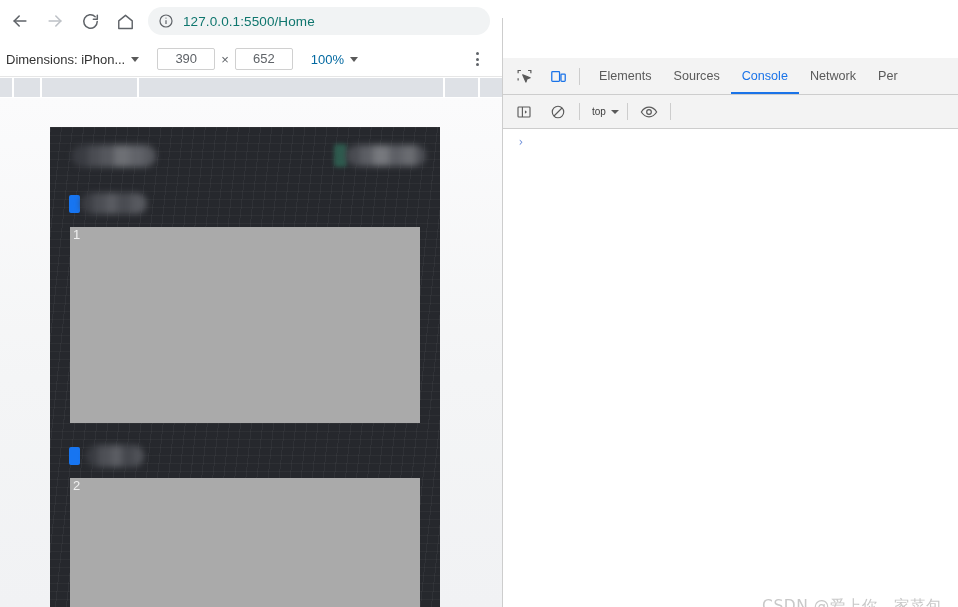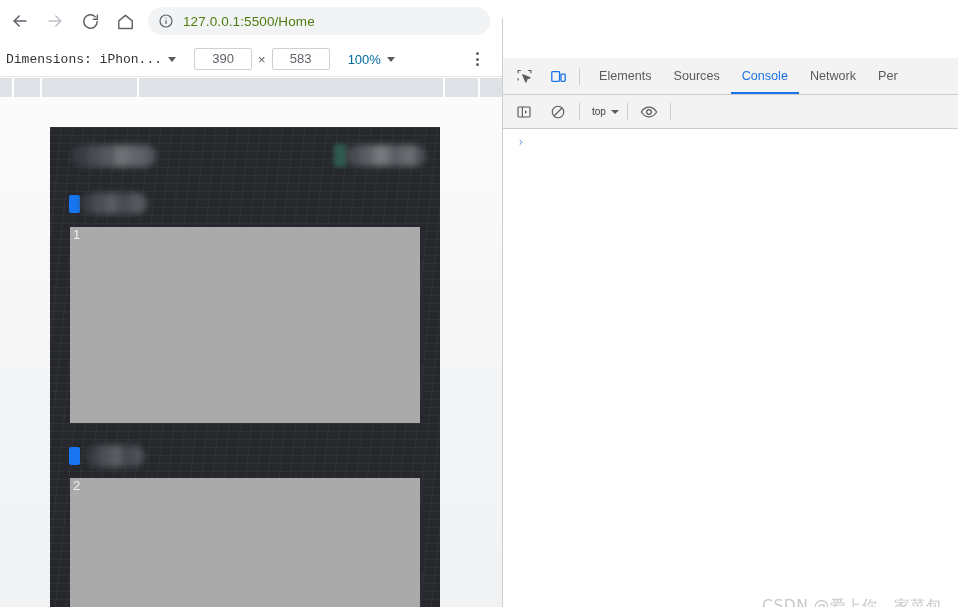--- a/index.html
+++ b/index.html
@@ -42,39 +42,38 @@
     flex: 1;
     margin-right: 12px;
     background: #f1f3f4;
     border-radius: 14px;
     display: flex; align-items: center;
     padding: 0 10px;
   }
   #info-icon { width: 16px; height: 16px; color: #5f6368; flex: 0 0 auto; margin-right: 9px; }
   #url-text {
     font-size: 13.5px;
-    color: #4d7c0f;
+    color: #0f766e;
     letter-spacing: .1px;
     white-space: nowrap;
   }
 
   
   #device-toolbar {
     position: absolute; left: 0; top: 42px;
     width: 502px; height: 35px;
     background: #ffffff;
     border-bottom: 1px solid #e6e6e6;
     display: flex; align-items: center;
     padding-left: 6px;
   }
   #dims-select {
     display: flex; align-items: center;
     font-size: 13px; color: #333;
     height: 22px;
-    font-family: Liberation Mono, monospace;
   }
   #dims-label { white-space: nowrap; }
   .caret {
     display: inline-block;
     margin-left: 6px;
     width: 0; height: 0;
     border-left: 4.5px solid transparent;
     border-right: 4.5px solid transparent;
     border-top: 5px solid #5a5a5a;
   }
@@ -310,21 +309,21 @@
       </div>
     </div>
 
     <div id="device-toolbar">
       <div id="dims-select">
         <span id="dims-label">Dimensions: iPhon...</span>
         <span class="caret"></span>
       </div>
       <div class="num-box">390</div>
       <span id="times">×</span>
-      <div class="num-box" style="margin-left:0">583</div>
+      <div class="num-box" style="margin-left:0">652</div>
       <div id="zoom-select">
         <span>100%</span>
         <span class="caret"></span>
       </div>
       <div id="kebab">
         <i></i>
         <i></i>
         <i></i>
       </div>
     </div>

